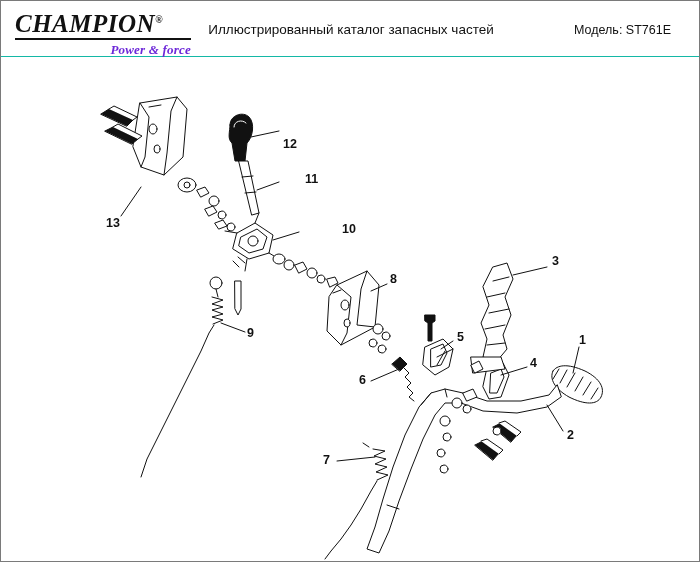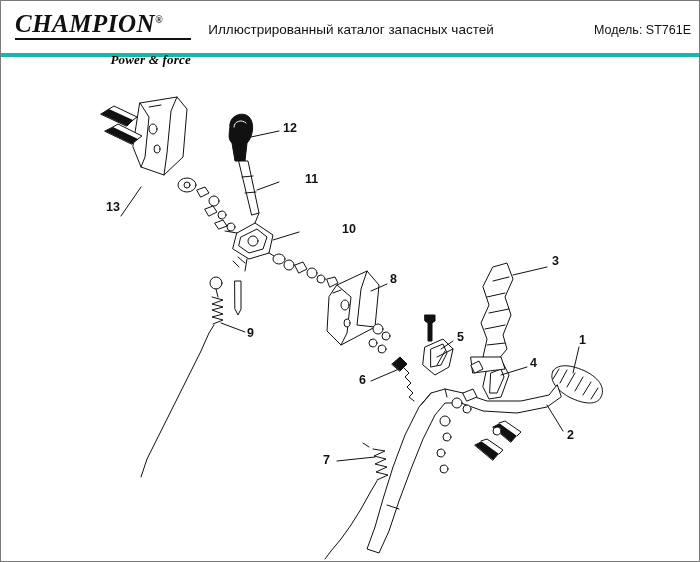--- a/index.html
+++ b/index.html
@@ -18,21 +18,21 @@
     overflow: hidden;
   }
   
   #header {
     position: absolute;
     left: 0;
     top: 0;
     width: 100%;
     height: 56px;
     box-sizing: border-box;
-    border-bottom: 4px solid #14b8a6;
+    border-bottom: 1px solid #14b8a6;
     background: #ffffff;
   }
   #brand {
     position: absolute;
     left: 14px;
     top: 6px;
     width: 180px;
     height: 44px;
   }
   #brand-word {
@@ -54,40 +54,40 @@
     width: 176px;
     height: 2px;
     background: #111111;
     margin-top: 1px;
   }
   #brand-sub {
     font-family: "Liberation Serif", serif;
     font-weight: bold;
     font-style: italic;
     font-size: 13px;
-    color: #000000;
+    color: #6d28d9;
     text-align: right;
     width: 176px;
-    margin-top: 12px;
+    margin-top: 2px;
     letter-spacing: 0.2px;
   }
   #header-title {
     position: absolute;
     left: 0;
     top: 0;
     width: 700px;
     height: 52px;
     line-height: 58px;
     text-align: center;
     font-size: 13.5px;
     color: #111111;
   }
   #model {
     position: absolute;
-    right: 8px;
+    right: 28px;
     top: 0;
     height: 56px;
     line-height: 58px;
     font-size: 12.5px;
     color: #111111;
     white-space: nowrap;
   }
   
   #drawing {
     position: absolute;
@@ -301,17 +301,17 @@
     <div class="callout-label" style="left:566px; top:371px;">2</div>
     <div class="callout-label" style="left:551px; top:197px;">3</div>
     <div class="callout-label" style="left:529px; top:299px;">4</div>
     <div class="callout-label" style="left:456px; top:273px;">5</div>
     <div class="callout-label" style="left:358px; top:316px;">6</div>
     <div class="callout-label" style="left:322px; top:396px;">7</div>
     <div class="callout-label" style="left:389px; top:215px;">8</div>
     <div class="callout-label" style="left:246px; top:269px;">9</div>
     <div class="callout-label" style="left:301px; top:165px;margin-left:40px;">10</div>
     <div class="callout-label" style="left:282px; top:115px;margin-left:22px;">11</div>
-    <div class="callout-label" style="left:282px; top:64px;">12</div>
-    <div class="callout-label" style="left:105px; top:143px;">13</div>
+    <div class="callout-label" style="left:282px; top:80px;">12</div>
+    <div class="callout-label" style="left:105px; top:159px;">13</div>
   </div>
 
 </div>
 
 </body></html>

